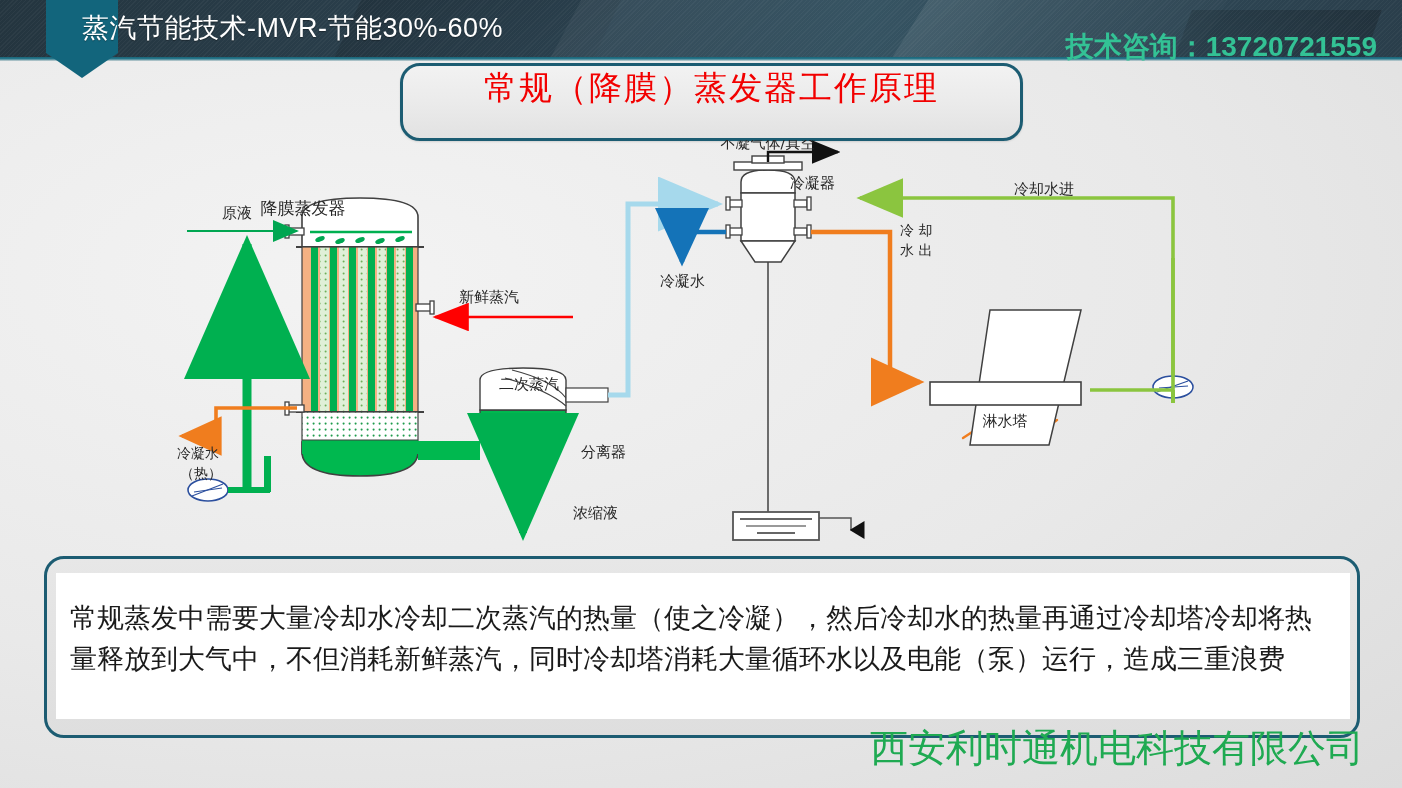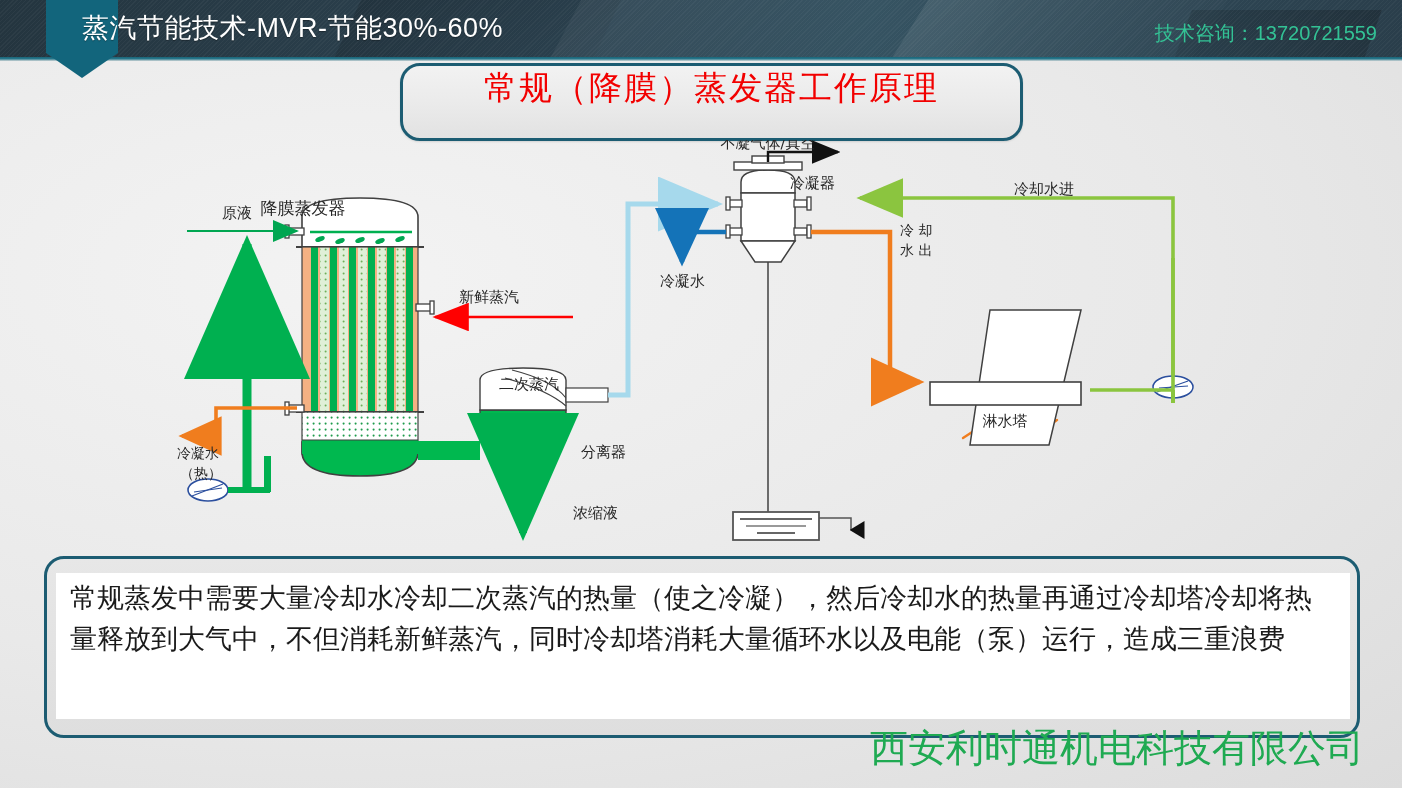--- a/index.html
+++ b/index.html
@@ -52,22 +52,22 @@
     clip-path:polygon(0 0,100% 0,100% 68%,50% 100%,0 68%);
   }
   #header-title{
     position:absolute;left:82px;top:10px;
     color:#ffffff;font-size:27px;letter-spacing:.5px;
     font-family:"Liberation Sans","DejaVu Sans",sans-serif;
     text-shadow:0 1px 1px rgba(0,0,0,.35);
     white-space:nowrap;
   }
   #header-contact{
-    position:absolute;right:25px;top:20px;
-    color:#33c295;font-size:20px;font-weight:normal;white-space:nowrap;
+    position:absolute;right:25px;top:28px;
+    color:#33c295;font-size:28px;font-weight:bold;white-space:nowrap;
   }
 
   
   #title-box{
     position:absolute;left:400px;top:63px;width:617px;height:72px;
     border:3px solid #1c5c72;border-radius:20px;
     background:linear-gradient(180deg,#f2f2f2 0%,#eaeaea 55%,#e2e2e2 100%);
     box-shadow:0 1px 2px rgba(0,0,0,.12);
     display:flex;align-items:flex-start;justify-content:center;
   }
@@ -80,21 +80,21 @@
   
   #note-box{
     position:absolute;left:44px;top:556px;width:1316px;height:182px;
     border:3px solid #1c5c72;border-radius:20px;
     background:linear-gradient(180deg,#e7e7e7 0%,#dedede 100%);
     padding:0;box-sizing:border-box;
   }
   #note-inner{
     position:absolute;left:9px;top:14px;width:1294px;height:146px;
     background:#ffffff;
-    padding:4px 14px 0 14px;box-sizing:border-box;
+    padding:24px 14px 0 14px;box-sizing:border-box;
   }
   #note-text{
     color:#1a1a1a;font-size:27px;line-height:41px;
     font-family:"DejaVu Serif","Liberation Serif",serif;
     letter-spacing:0px;text-align:left;
   }
 
   
   #footer-company{
     position:absolute;right:38px;bottom:14px;

